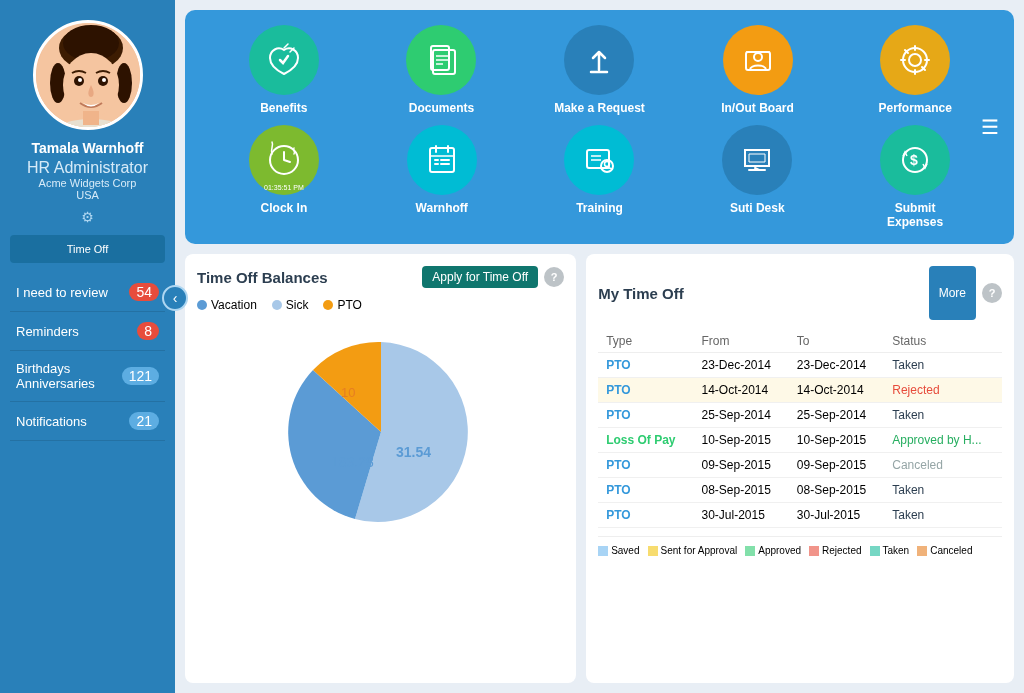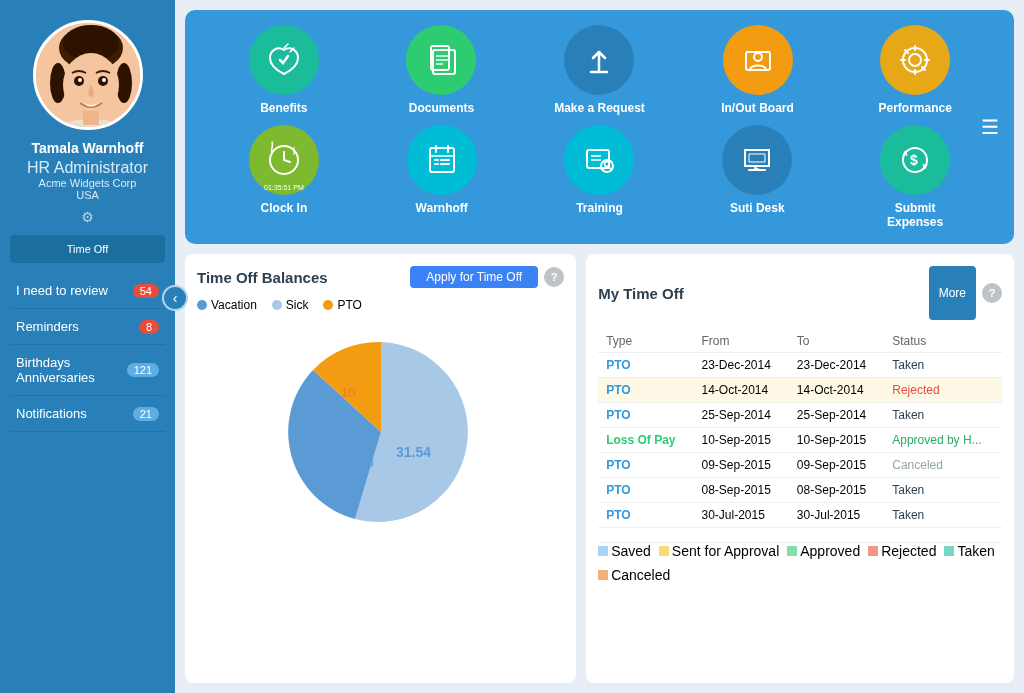--- a/index.html
+++ b/index.html
@@ -11,21 +11,21 @@
     .sidebar { width: 175px; background: #2980b9; display: flex; flex-direction: column; align-items: center; padding: 20px 10px 10px; position: relative; flex-shrink: 0; }
     .user-name { color: white; font-weight: bold; font-size: 14px; text-align: center; margin-bottom: 3px; }
     .user-title { color: #d6eaf8; font-size: 16px; text-align: center; }
     .user-company { color: #d6eaf8; font-size: 11px; text-align: center; }
     .user-country { color: #d6eaf8; font-size: 11px; text-align: center; margin-bottom: 8px; }
     .settings-icon { color: #aed6f1; font-size: 14px; margin-bottom: 10px; cursor: pointer; }
     .time-off-btn { background: #1a6fa0; color: white; border: none; padding: 8px 20px; border-radius: 4px; cursor: pointer; font-size: 11px; width: 100%; text-align: center; margin-bottom: 10px; }
 
     .sidebar-menu { width: 100%; }
     .sidebar-menu-item { display: flex; justify-content: space-between; align-items: center; padding: 10px 6px; border-bottom: 1px solid #2471a3; color: white; cursor: pointer; font-size: 13px; }
-    .badge { background: #e74c3c; color: white; border-radius: 10px; padding: 1px 7px; font-size: 11px; min-width: 20px; text-align: right; }
+    .badge { background: #e74c3c; color: white; border-radius: 10px; padding: 1px 7px; font-size: 14px; min-width: 20px; text-align: right; }
     .badge.blue { background: #5dade2; }
     .sidebar-item-label { flex: 1; }
 
     
     .right-content { flex: 1; display: flex; flex-direction: column; padding: 10px; gap: 10px; }
 
     
     .icons-panel { background: #3498db; border-radius: 10px; padding: 15px 20px; display: flex; flex-direction: column; gap: 10px; position: relative; }
     .icons-row { display: flex; justify-content: space-around; align-items: flex-start; }
     .icon-item { display: flex; flex-direction: column; align-items: center; gap: 6px; cursor: pointer; min-width: 90px; }
@@ -42,21 +42,21 @@
     .hamburger { position: absolute; right: 15px; top: 50%; transform: translateY(-50%); color: white; font-size: 20px; cursor: pointer; }
 
     
     .bottom-panels { display: flex; gap: 10px; flex: 1; }
 
     
     .panel { background: white; border-radius: 8px; padding: 12px; flex: 1; }
     .panel-header { display: flex; justify-content: space-between; align-items: center; margin-bottom: 10px; }
     .panel-title { font-size: 15px; font-weight: bold; color: #2c3e50; }
     .panel-actions { display: flex; gap: 6px; align-items: center; }
-    .apply-btn { background: #3b82f6; color: white; border: none; padding: 4px 16px; border-radius: 4px; cursor: pointer; font-size: 12px; }
+    .apply-btn { background: #0f766e; color: white; border: none; padding: 4px 10px; border-radius: 4px; cursor: pointer; font-size: 12px; }
     .help-icon { width: 20px; height: 20px; border-radius: 50%; background: #bdc3c7; color: white; display: flex; align-items: center; justify-content: center; font-size: 11px; cursor: pointer; font-weight: bold; }
     .more-btn { background: #2980b9; color: white; border: none; padding: 20px 10px; border-radius: 4px; cursor: pointer; font-size: 12px; }
 
     
     .chart-legend { display: flex; gap: 15px; margin-bottom: 10px; font-size: 12px; }
     .legend-item { display: flex; align-items: center; gap: 4px; }
     .legend-dot { width: 10px; height: 10px; border-radius: 50%; }
     .dot-blue { background: #5b9bd5; }
     .dot-lightblue { background: #a8c8e8; }
     .dot-orange { background: #f39c12; }
@@ -70,21 +70,21 @@
     .time-off-table th { color: #666; font-weight: normal; padding: 4px 8px; text-align: left; border-bottom: 1px solid #eee; }
     .time-off-table td { padding: 5px 8px; border-bottom: 1px solid #f0f0f0; }
     .type-pto { color: #3498db; font-weight: bold; }
     .type-lop { color: #2ecc71; font-weight: bold; }
     .status-taken { color: #2c3e50; }
     .status-rejected { color: #e74c3c; }
     .status-approved { color: #27ae60; }
     .status-canceled { color: #95a5a6; }
 
     
-    .table-footer { display: flex; gap: 8px; flex-wrap: wrap; font-size: 14px; border-top: 1px solid #eee; margin-top: 14px; }
+    .table-footer { display: flex; gap: 8px; flex-wrap: wrap; font-size: 10px; padding-top: 8px; border-top: 1px solid #eee; margin-top: 8px; }
     .footer-item { display: flex; align-items: center; gap: 3px; }
     .footer-dot { width: 10px; height: 10px; }
     .fd-blue { background: #a8d4f5; }
     .fd-yellow { background: #f7dc6f; }
     .fd-green { background: #82e0aa; }
     .fd-pink { background: #f1948a; }
     .fd-teal { background: #76d7c4; }
     .fd-peach { background: #f0b27a; }
 
     

